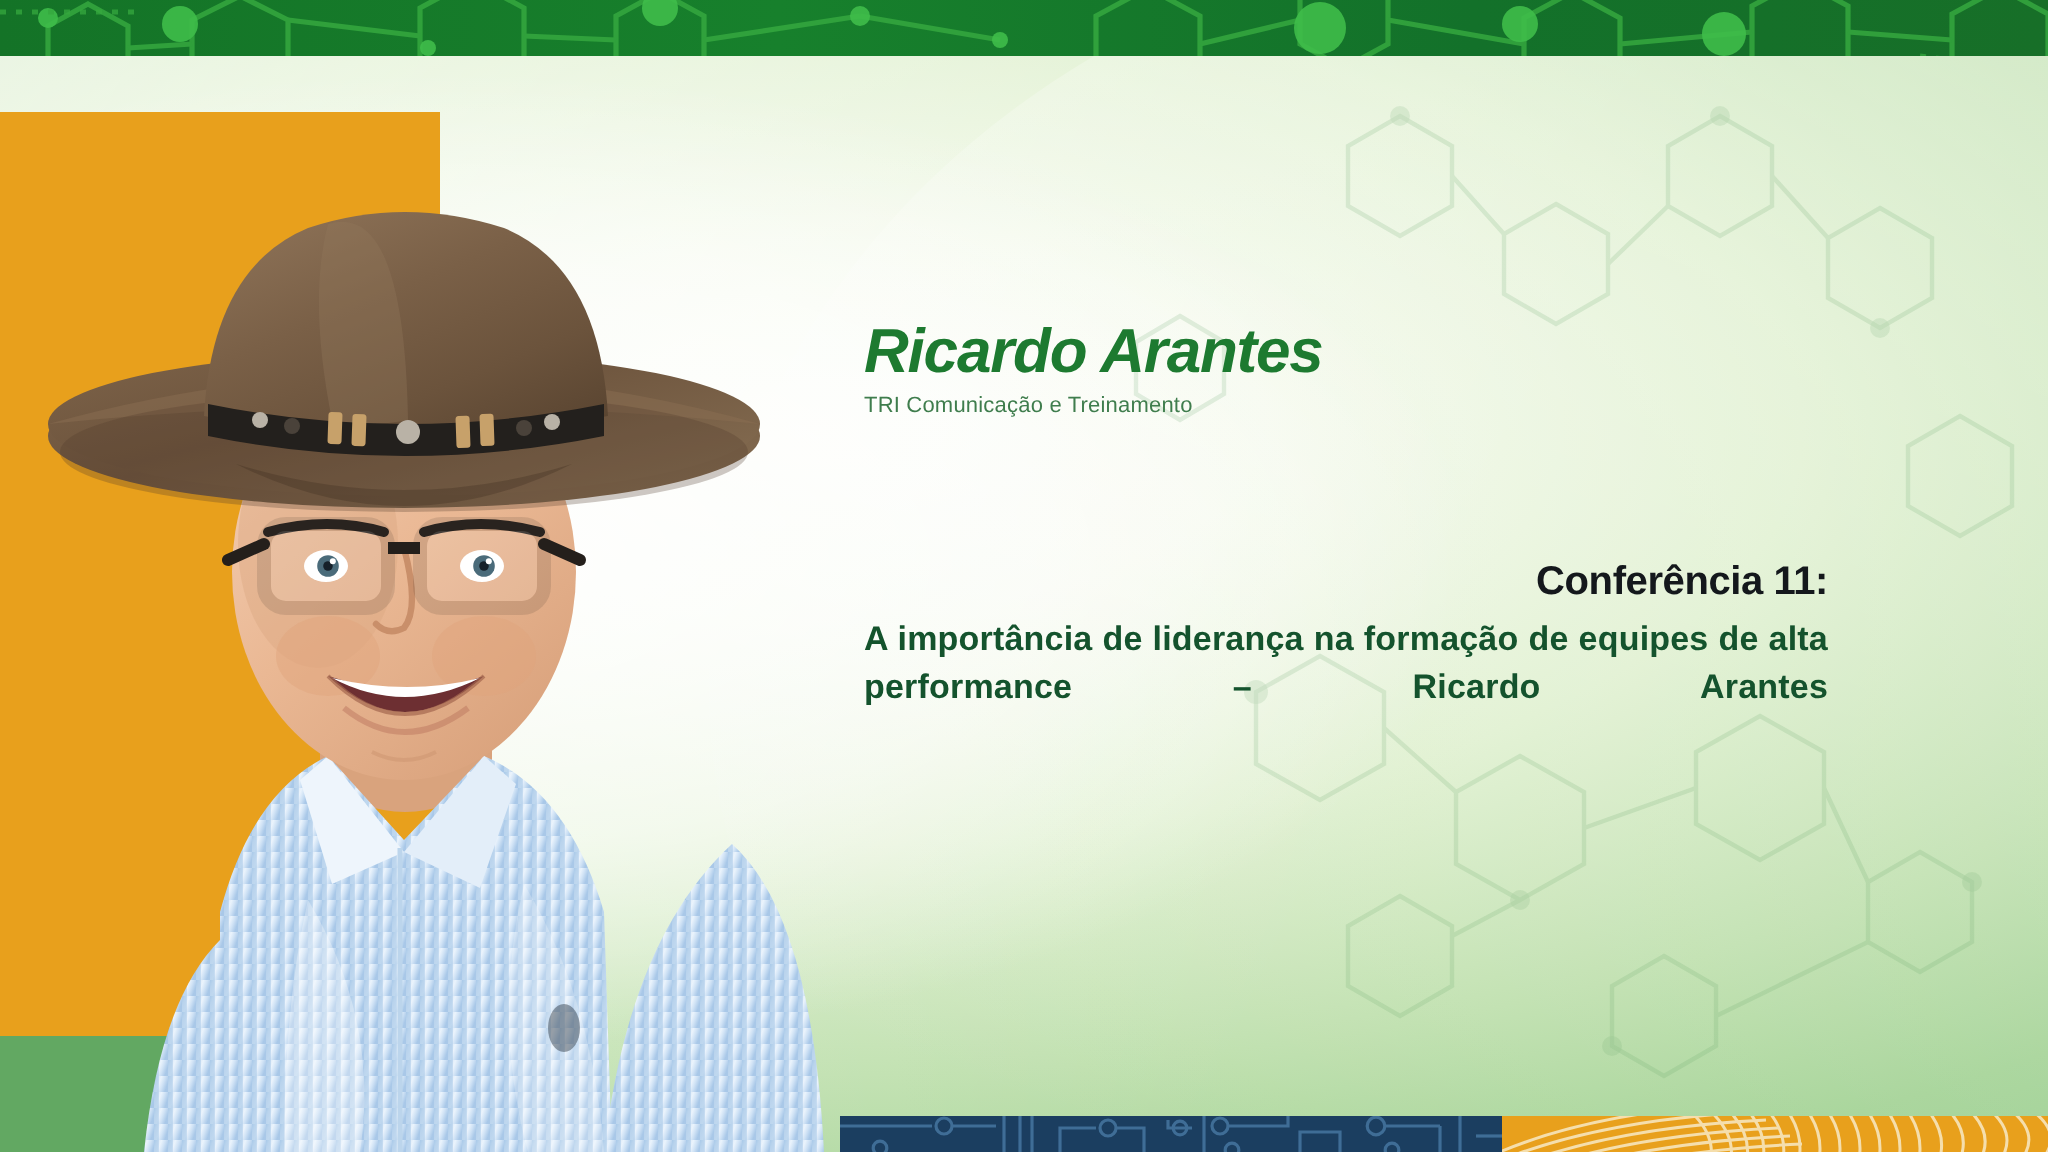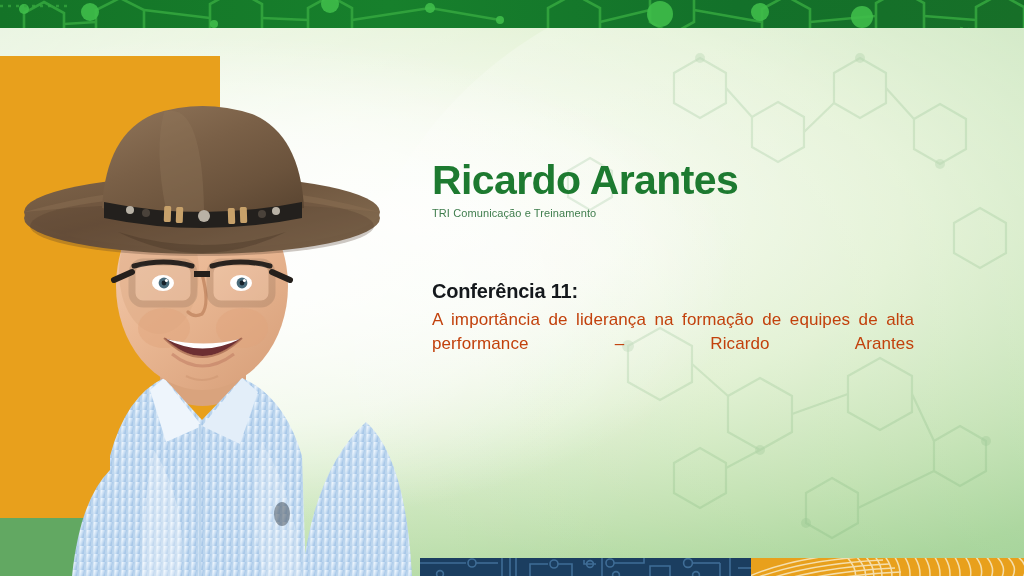--- a/index.html
+++ b/index.html
@@ -76,50 +76,52 @@
   }
   .speaker svg{display:block;}
 
   
   .text-col{
     position:absolute;
     left:432px; top:160px;
     width:482px;
   }
   .sp-name{
-    font-size:41px;
+    font-size:31px;
     font-weight:700;
     letter-spacing:-.6px;
     line-height:1.02;
     color:#1d7a30;
     margin:0;
+    font-style:italic;
   }
   .sp-org{
     font-size:11px;
     font-weight:400;
     color:#3f7d4d;
     margin:5px 0 0 0;
     letter-spacing:.1px;
   }
   .talk-block{
     position:absolute;
     left:432px; top:280px;
     width:482px;
   }
   .talk-title{
     font-size:20px;
     font-weight:700;
     color:#14181c;
     margin:0 0 5px 0;
     letter-spacing:-.2px;
+    text-align:right;
   }
   .talk-desc{
     font-size:17px;
-    font-weight:400;
-    color:#c2410c;
+    font-weight:700;
+    color:#14532d;
     margin:0;
     line-height:1.42;
     text-align:justify;
     letter-spacing:.1px;
   }
   .talk-desc::after{content:"";display:inline-block;width:100%;}
 
   
   .bottom-bar{
     position:absolute;

